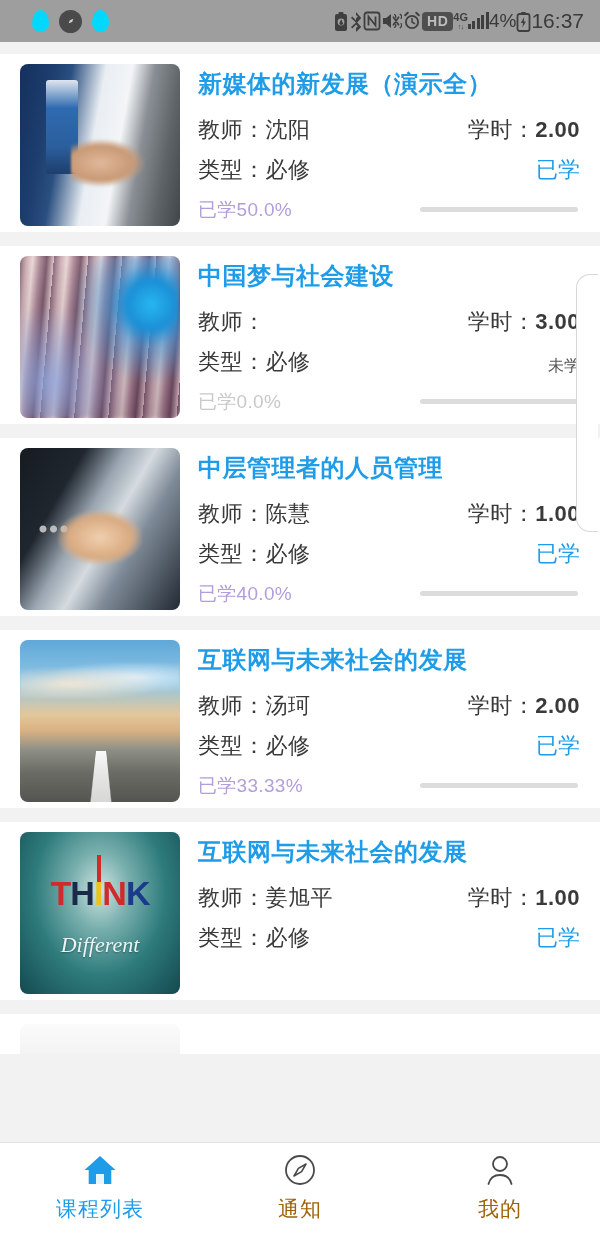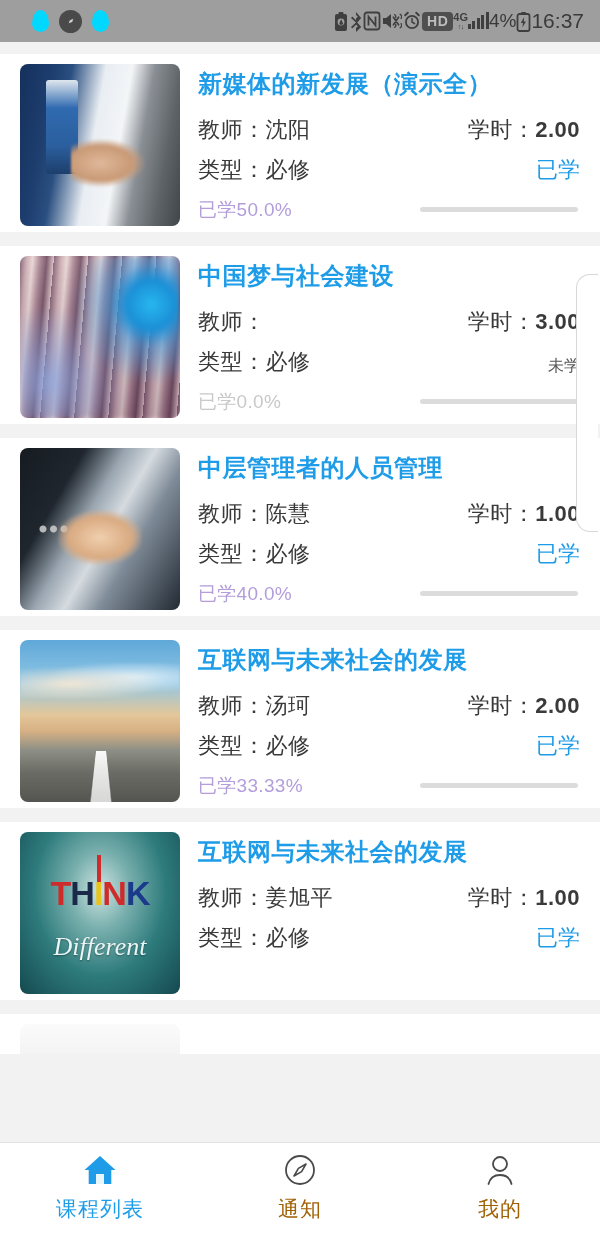--- a/index.html
+++ b/index.html
@@ -152,21 +152,21 @@
     letter-spacing: -1px;
   }
   .t5 .think span:nth-child(1){color:#cf2b2b}
   .t5 .think span:nth-child(2){color:#1c2a4a}
   .t5 .think span:nth-child(3){color:#e8c51e}
   .t5 .think span:nth-child(4){color:#cf2b2b}
   .t5 .think span:nth-child(5){color:#1b3a8c}
   .t5 .diff {
     position:absolute; left:0; right:0; top:62%; text-align:center;
     font-family:"Liberation Serif", serif; font-style: italic; color:#eaf6f5;
-    font-size: 26px; text-shadow: 0 1px 2px rgba(0,0,0,.35);
+    font-size: 22px; text-shadow: 0 1px 2px rgba(0,0,0,.35);
   }
   .t5 .stick {
     position:absolute; left:48%; top:14%; width:4px; height:34px; background:#cf2b2b;
   }
 
   .card-body {
     flex: 1 1 auto; padding-left: 18px; display: flex; flex-direction: column;
     padding-top: 6px;
   }
   .course-title {

